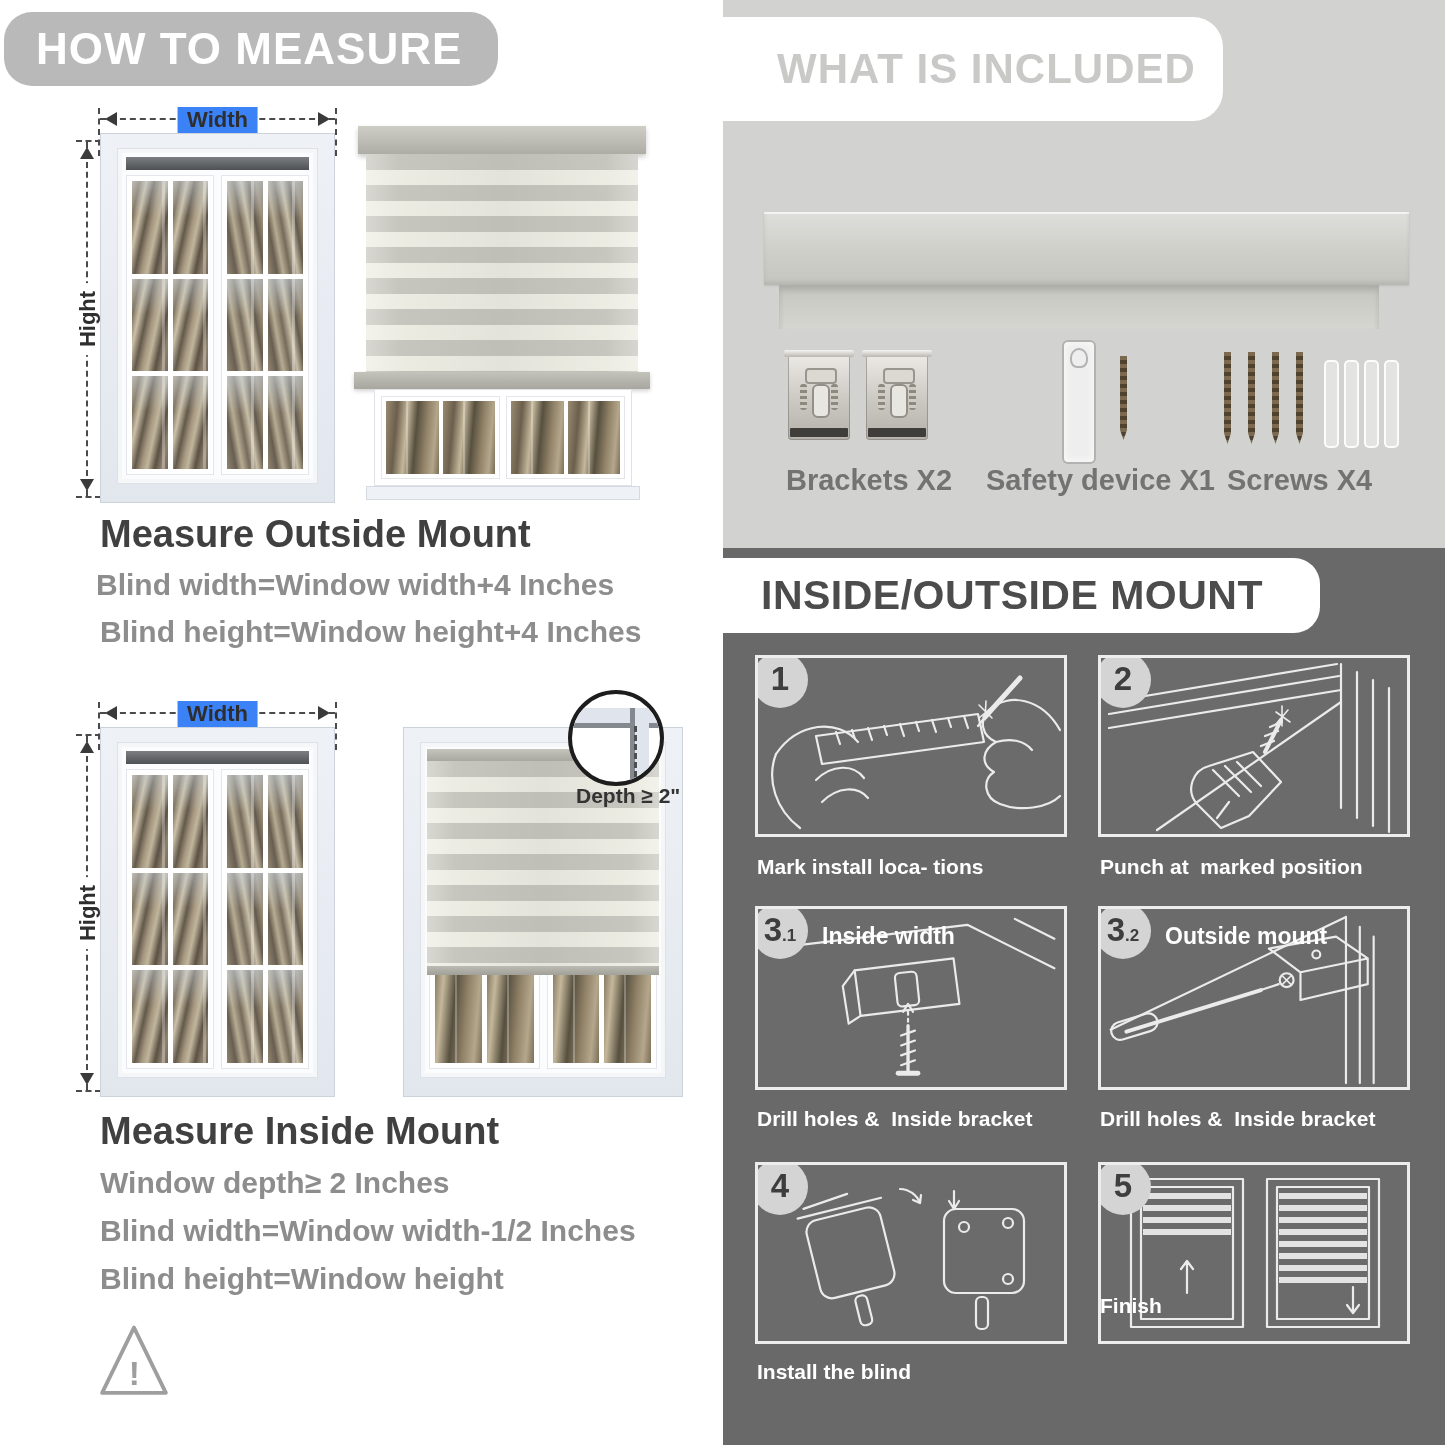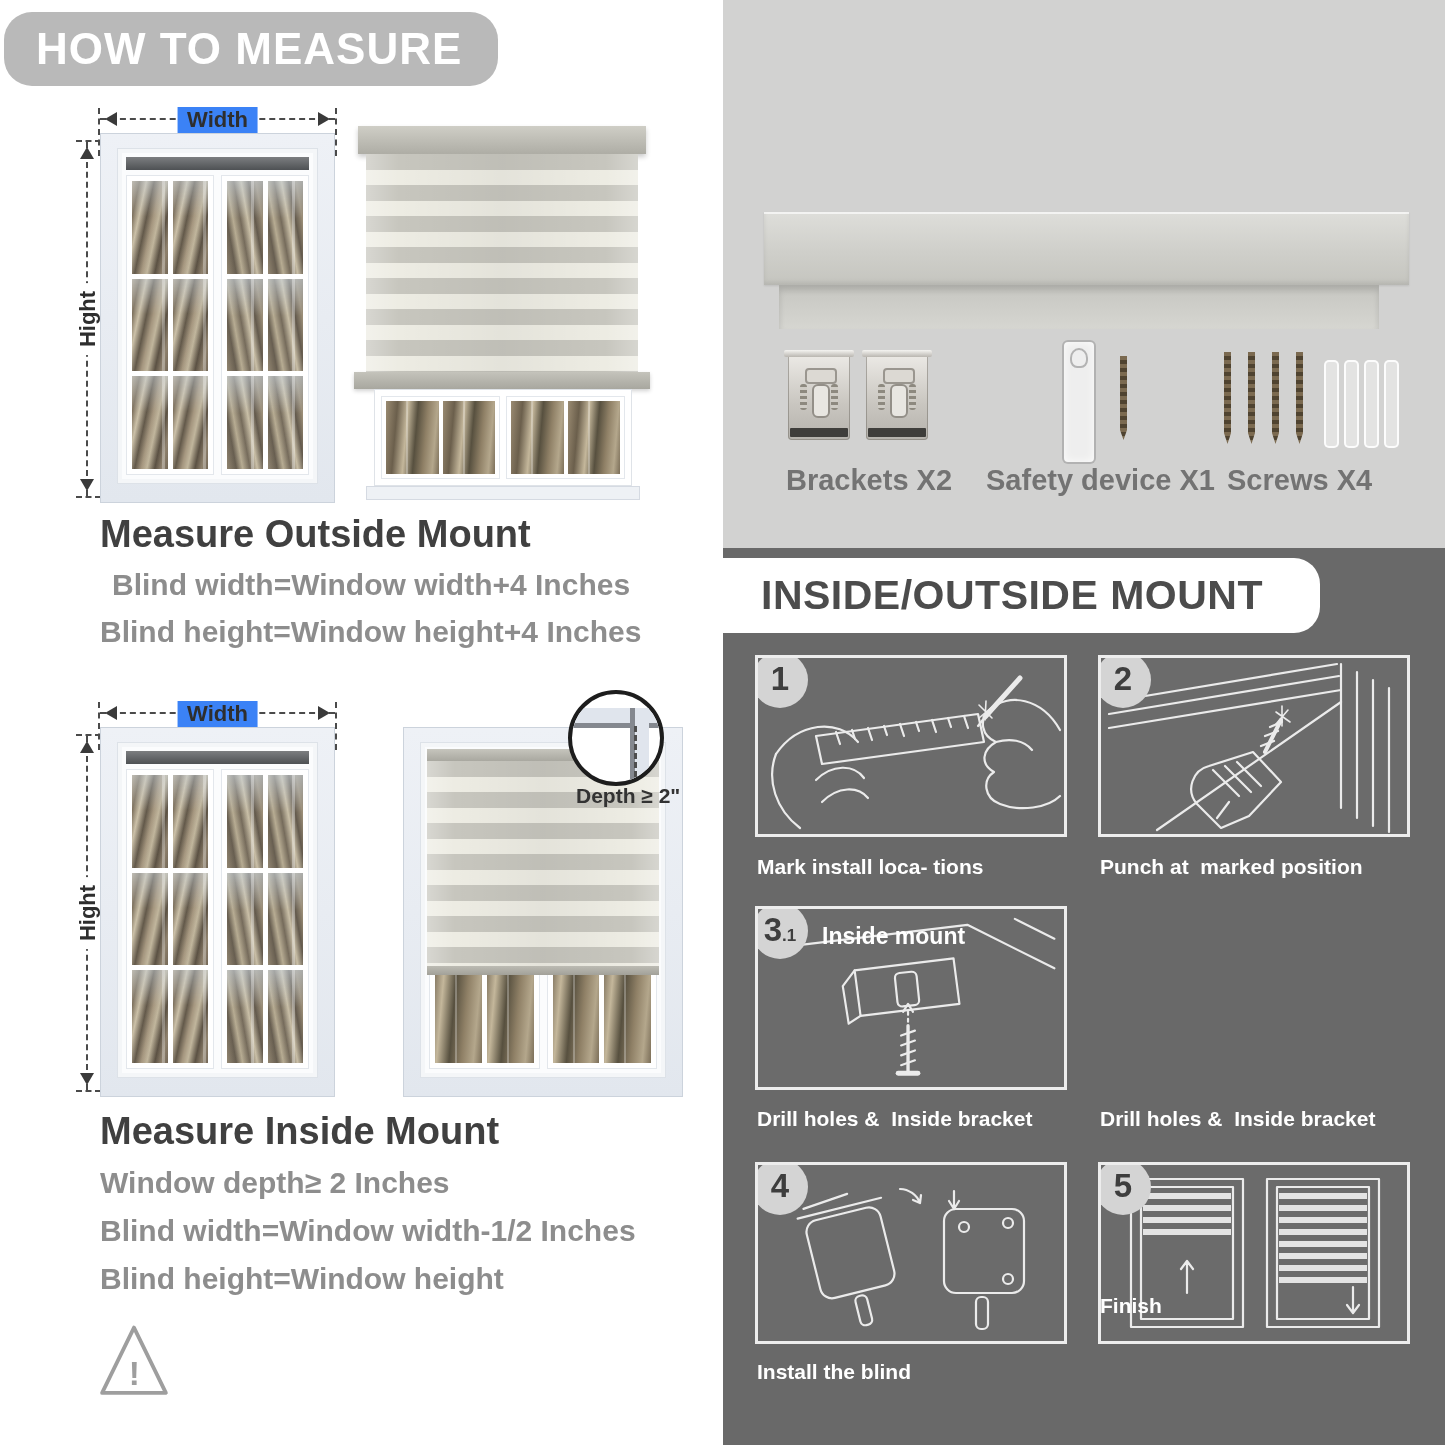--- a/index.html
+++ b/index.html
@@ -186,21 +186,21 @@
         <i class="gC"></i>
     </div>
     <div class="pane panes2" style="grid-template-rows:1fr;">
       <i class="gC"></i>
         <i class="gC"></i>
     </div>
   </div>
   <div class="abs sill" style="left:366px;top:486px;width:274px;height:14px;"></div>
 
   <div class="abs h-title" style="left:100px;top:513px;">Measure Outside Mount</div>
-  <div class="abs h-line" style="left:112px;top:568px;text-align:center;">Blind width=Window width+4 Inches</div>
+  <div class="abs h-line" style="left:96px;top:568px;text-align:center;">Blind width=Window width+4 Inches</div>
   <div class="abs h-line" style="left:100px;top:615px;">Blind height=Window height+4 Inches</div>
 
   <div class="abs dimw" style="left:100px;top:712px;width:235px;">
     <span class="ah ahl"></span>
     <span class="ah ahr"></span>
     <span class="tkl"></span>
       <span class="tkr"></span>
     <span class="dlab">Width</span>
   </div>
 
@@ -267,20 +267,23 @@
   <div class="abs h-line" style="left:100px;top:1166px;">Window depth≥ 2 Inches</div>
   <div class="abs h-line" style="left:100px;top:1214px;">Blind width=Window width-1/2 Inches</div>
   <div class="abs h-line" style="left:100px;top:1262px;">Blind height=Window height</div>
 
   <svg class="abs" style="left:96px;top:1320px;" width="76" height="82" viewBox="0 0 100 108">
     <path class="warn-tri" d="M50,10 L92,96 L8,96 Z"></path>
     <text class="warn-ex" x="43" y="86">!</text>
   </svg>
 
   <div class="abs panel-light"></div>
+  <div class="abs inc-pill">
+    <span>WHAT IS INCLUDED</span>
+  </div>
 
   <div class="abs barTop"></div>
   <div class="abs barBot"></div>
 
   <div class="bracket" style="left:788px;top:350px;">
     <i class="br-flange"></i>
       <i class="br-tab"></i>
     <i class="br-spring" style="left:12px;"></i>
       <i class="br-spring" style="right:12px;"></i>
     <i class="br-slot"></i>
@@ -350,37 +353,53 @@
         <path d="M164,94 L180,62" stroke-width="4"></path>
         <path d="M160,88 l13,-5 M164,78 l13,-5 M169,69 l12,-5"></path>
         <path d="M175,54 l14,10 M187,52 l-12,14 M181,48 l0,20" stroke-width="1.6"></path>
       </g>
     </svg>
   </div>
   <div class="cap" style="left:1100px;top:855px;">Punch at  marked position</div>
 
   <div class="tile" style="left:755px;top:906px;height:184px;">
     <span class="badge"><b>3</b><small>.1</small></span>
-    <span class="tile-title">Inside mount</span>
+    <span class="tile-title">Inside width</span>
     <svg viewBox="0 0 306 180">
       <g class="lineart">
         <path d="M10,40 L210,16 M210,16 L298,60 M258,10 L298,30"></path>
         <path d="M96,62 L196,50 L202,96 L102,108 Z"></path>
         <path d="M96,62 L84,78 L90,116 L102,108"></path>
         <rect x="138" y="64" width="22" height="34" rx="5" transform="rotate(-6 149 81)"></rect>
         <path d="M150,166 L150,118" stroke-width="3.4"></path>
         <path d="M143,158 l14,-5 M143,148 l14,-5 M143,138 l14,-5 M143,128 l14,-5"></path>
         <path d="M140,166 L160,166" stroke-width="5"></path>
         <path d="M150,114 l0,-10" stroke-dasharray="3 4"></path>
         <path d="M145,104 l5,-8 5,8"></path>
       </g>
     </svg>
   </div>
   <div class="cap" style="left:757px;top:1107px;">Drill holes &amp;  Inside bracket</div>
 
+  <div class="tile" style="left:1098px;top:906px;height:184px;">
+    <span class="badge"><b>3</b><small>.2</small></span>
+    <span class="tile-title">Outside mount</span>
+    <svg viewBox="0 0 306 180">
+      <g class="lineart">
+        <path d="M246,8 L246,176 M260,18 L260,176 M274,28 L274,176 M8,122 L246,8"></path>
+        <path d="M168,40 L236,28 L268,50 L200,64 Z M200,64 L200,92 M268,50 L268,76 M200,92 L268,76"></path>
+        <circle cx="216" cy="46" r="4"></circle>
+        <path d="M24,124 L160,82" stroke-width="4"></path>
+        <rect x="8" y="110" width="48" height="18" rx="9" transform="rotate(-17 32 119)"></rect>
+        <path d="M160,82 L178,76"></path>
+        <circle cx="186" cy="72" r="7"></circle>
+        <path d="M182,68 l8,8 M190,68 l-8,8" stroke-width="1.6"></path>
+      </g>
+    </svg>
+  </div>
   <div class="cap" style="left:1100px;top:1107px;">Drill holes &amp;  Inside bracket</div>
 
   <div class="tile" style="left:755px;top:1162px;">
     <span class="badge"><b>4</b><small></small></span>
     <svg viewBox="0 0 306 176">
       <g class="lineart">
         <g transform="rotate(-14 92 90)">
           <rect x="55" y="48" width="76" height="80" rx="12"></rect>
           <path d="M50,42 L136,42 M58,34 L104,30"></path>
           <rect x="86" y="132" width="12" height="30" rx="5"></rect>

